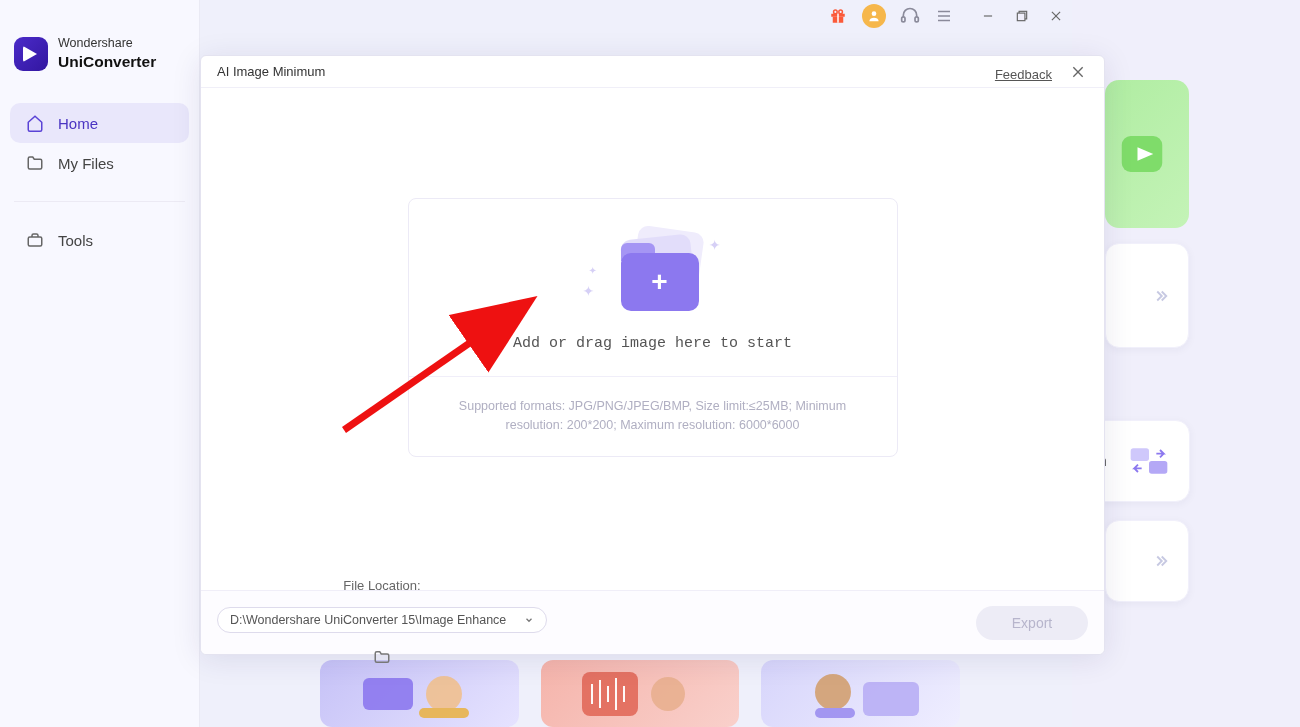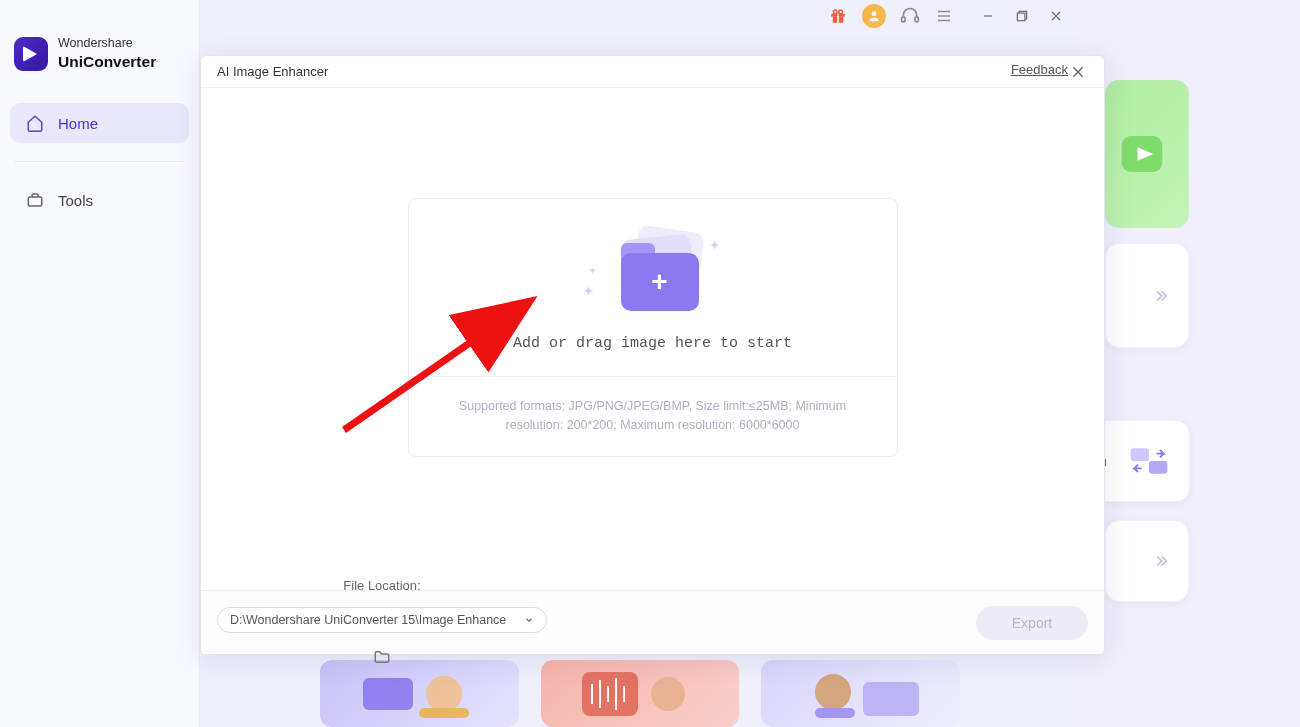--- a/index.html
+++ b/index.html
@@ -110,21 +110,21 @@
     border-radius:6px;
     box-shadow:0 4px 30px rgba(40,30,90,.10);
     z-index:10;
     display:flex; flex-direction:column;
   }
   .modal-header{
     height:32px; display:flex; align-items:center; justify-content:space-between;
     padding:0 16px; border-bottom:1px solid #f0eff8;
   }
   .modal-title{font-size:13px; color:#333;}
-  .modal-right{display:flex;gap:0;align-items:flex-start;}
+  .modal-right{display:flex;gap:16px;align-items:flex-end;}
   .modal-right a{font-size:13px;color:#555;text-decoration:underline;}
   .modal-body{flex:1; position:relative; display:flex; align-items:flex-start; justify-content:center; padding-top:110px;}
   .drop-card{
     width:490px;
     border:1px solid #eceaf6;
     border-radius:8px;
     text-align:center;
     background:#fff;
     overflow:hidden;
   }
@@ -171,20 +171,28 @@
       </div>
     </div>
     <div class="nav-group">
       <div class="nav-item active">
         <span class="nav-icon">
           <svg width="18" height="18" viewBox="0 0 24 24" fill="none" stroke="#5a43d6" stroke-width="2">
               <path d="M3 11l9-8 9 8v10a2 2 0 0 1-2 2H5a2 2 0 0 1-2-2z"></path>
             </svg>
         </span>
         <span>Home</span>
+      </div>
+      <div class="nav-item">
+        <span class="nav-icon">
+          <svg width="18" height="18" viewBox="0 0 24 24" fill="none" stroke="#666" stroke-width="2">
+              <path d="M3 6a2 2 0 0 1 2-2h4l2 3h8a2 2 0 0 1 2 2v9a2 2 0 0 1-2 2H5a2 2 0 0 1-2-2z"></path>
+            </svg>
+        </span>
+        <span>My Files</span>
       </div>
     </div>
     <div class="nav-sep"></div>
     <div class="nav-group">
       <div class="nav-item">
         <span class="nav-icon">
           <svg width="18" height="18" viewBox="0 0 24 24" fill="none" stroke="#666" stroke-width="2">
               <rect x="3" y="8" width="18" height="12" rx="2"></rect>
               <path d="M8 8V6a2 2 0 0 1 2-2h4a2 2 0 0 1 2 2v2"></path>
             </svg>
@@ -298,21 +306,21 @@
       <svg width="140" height="60" viewBox="0 0 140 60">
           <rect x="72" y="18" width="56" height="34" rx="6" fill="#b9aff5"></rect>
           <circle cx="42" cy="28" r="18" fill="#d3a070"></circle>
           <rect x="24" y="44" width="40" height="10" rx="5" fill="#9c8ef0"></rect>
         </svg>
     </div>
   </div>
 
   <div class="modal">
     <div class="modal-header">
-      <span class="modal-title">AI Image Enhancer</span>
+      <span class="modal-title">AI Image Minimum</span>
       <div class="modal-right">
         <a href="#">Feedback</a>
         <span class="hicon">
           <svg width="16" height="16" viewBox="0 0 24 24" stroke="#666" stroke-width="2">
               <line x1="5" y1="5" x2="19" y2="19"></line>
               <line x1="19" y1="5" x2="5" y2="19"></line>
             </svg>
         </span>
       </div>
     </div>

